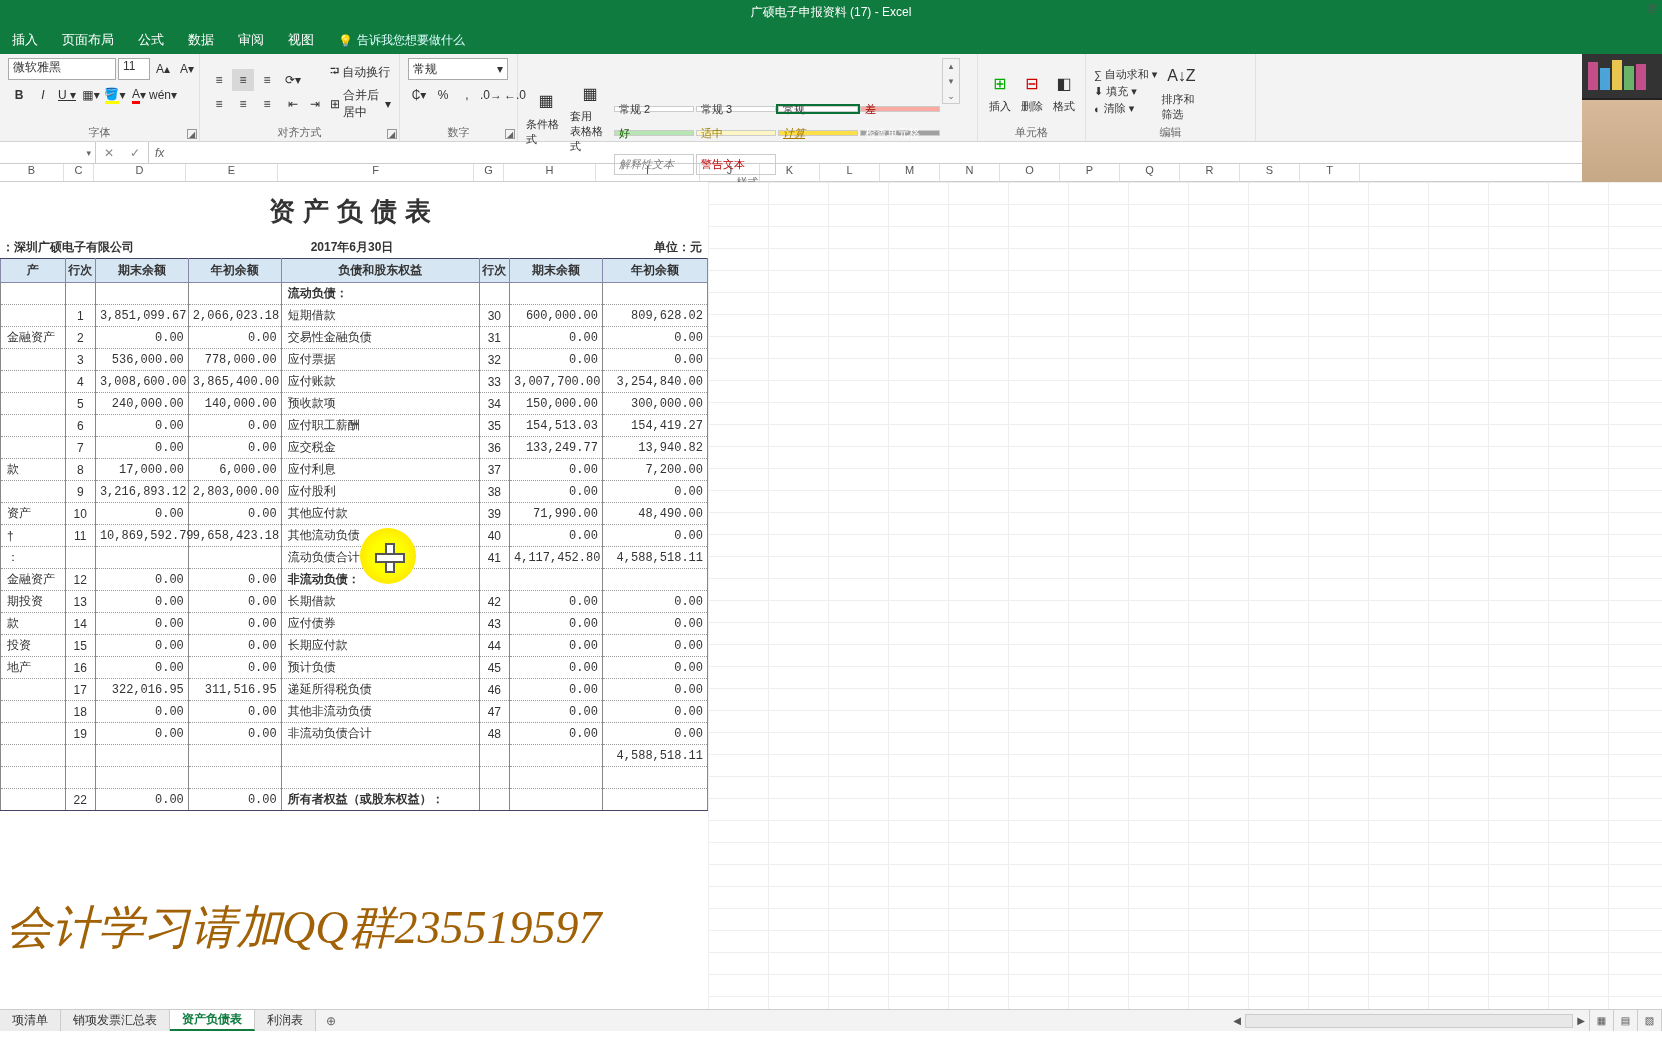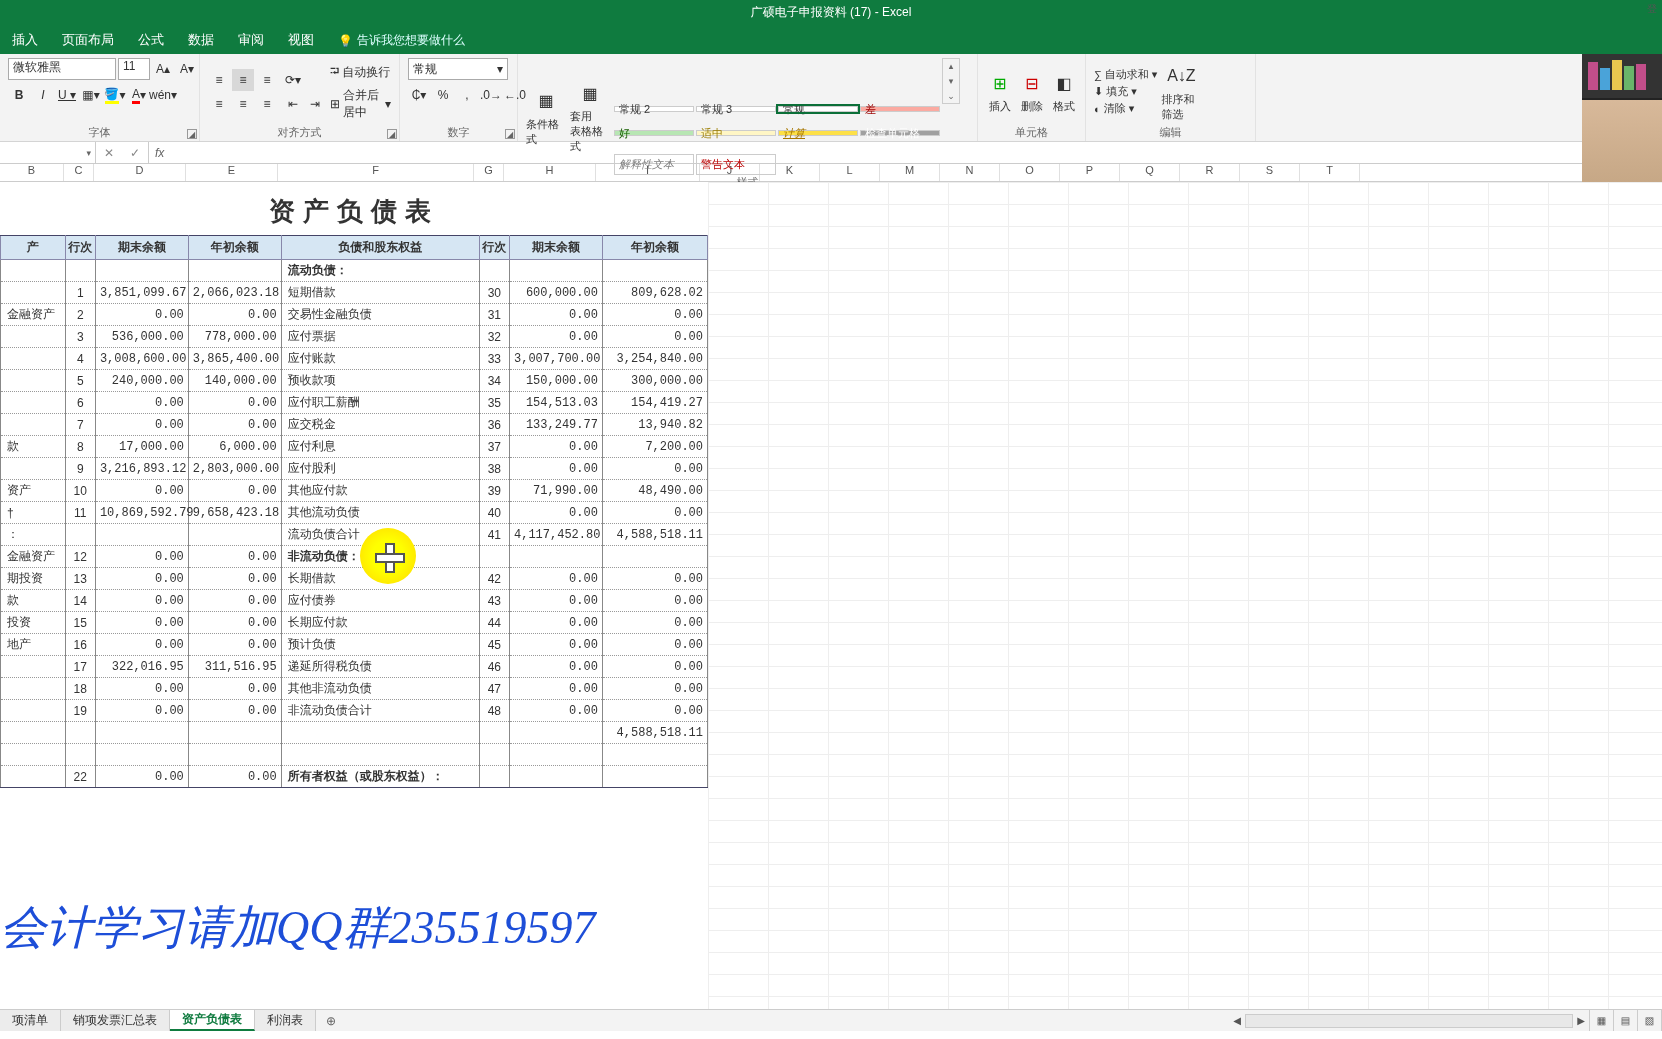--- a/index.html
+++ b/index.html
@@ -68,21 +68,21 @@
   table.bs tr:last-child td{ border-bottom:1.5px solid #446;}
   table.bs td.num{ text-align:right; font-family: "Courier New", monospace;}
   table.bs td.rn{ text-align:center;}
   table.bs td.lbl{ text-align:left; padding-left:6px;}
   table.bs td.section{ font-weight:bold;}
   .highlight{ position:absolute; width:56px; height:56px; border-radius:50%; background: radial-gradient(circle,#ffff00 40%, #ffeb00 70%, rgba(255,255,0,0) 80%); z-index:3; display:flex; align-items:center; justify-content:center;}
   .highlight .plus{ width:26px; height:26px; position:relative;}
   .highlight .plus::before,.highlight .plus::after{content:"";position:absolute;background:#fff;border:2px solid #555;}
   .highlight .plus::before{left:10px; top:0; width:6px; height:26px;}
   .highlight .plus::after{top:10px; left:0; width:26px; height:6px;}
-  .watermark{ position:absolute; bottom:58px; left:0; font-size:46px; font-style:italic; font-family:"KaiTi","STKaiti",serif; color:#1d4ed8; z-index:4; pointer-events:none;}
+  .watermark{ position:absolute; bottom:58px; left:6px; font-size:46px; font-style:italic; font-family:"KaiTi","STKaiti",serif; color:#a16207; z-index:4; pointer-events:none;}
   
   .tabbar{ position:absolute; left:0; right:0; bottom:8px; height:22px; background:#f3f3f3; border-top:1px solid #ccc; display:flex; align-items:stretch;}
   .tabbar .tab{ padding:0 12px; border-right:1px solid #ccc; display:flex; align-items:center; font-size:12px; cursor:pointer; background:#ececec;}
   .tabbar .tab.active{ background:#fff; border-bottom:2px solid #0f7b3f; font-weight:bold; color:#0f7b3f;}
   .tabbar .newtab{ width:30px; display:flex; align-items:center; justify-content:center; color:#666;}
   .tabbar .spacer{ flex:1;}
   .tabbar .hscroll{ width:360px; display:flex; align-items:center;}
   .tabbar .hscroll .trk{ flex:1; height:14px; background:#e8e8e8; border:1px solid #ccc; position:relative;}
   .tabbar .hscroll .arrow{ width:16px; text-align:center; font-size:10px; color:#555;}
   .tabbar .views{ display:flex; gap:0; border-left:1px solid #ccc;}
@@ -288,20 +288,25 @@
   <div class="ch other">P</div>
   <div class="ch other">Q</div>
   <div class="ch other">R</div>
   <div class="ch other">S</div>
   <div class="ch other">T</div>
 </div>
 
 <div class="sheet grid-lines">
   <div class="content">
     <div class="title-cell">资产负债表</div>
+    <div class="meta-row">
+      <div class="left">：深圳广硕电子有限公司</div>
+      <div class="center">2017年6月30日</div>
+      <div class="right">单位：元</div>
+    </div>
     <table class="bs">
       <colgroup>
         <col style="width:64px">
           <col style="width:30px">
           <col style="width:92px">
           <col style="width:92px">
         <col style="width:196px">
           <col style="width:30px">
           <col style="width:92px">
           <col style="width:104px">

